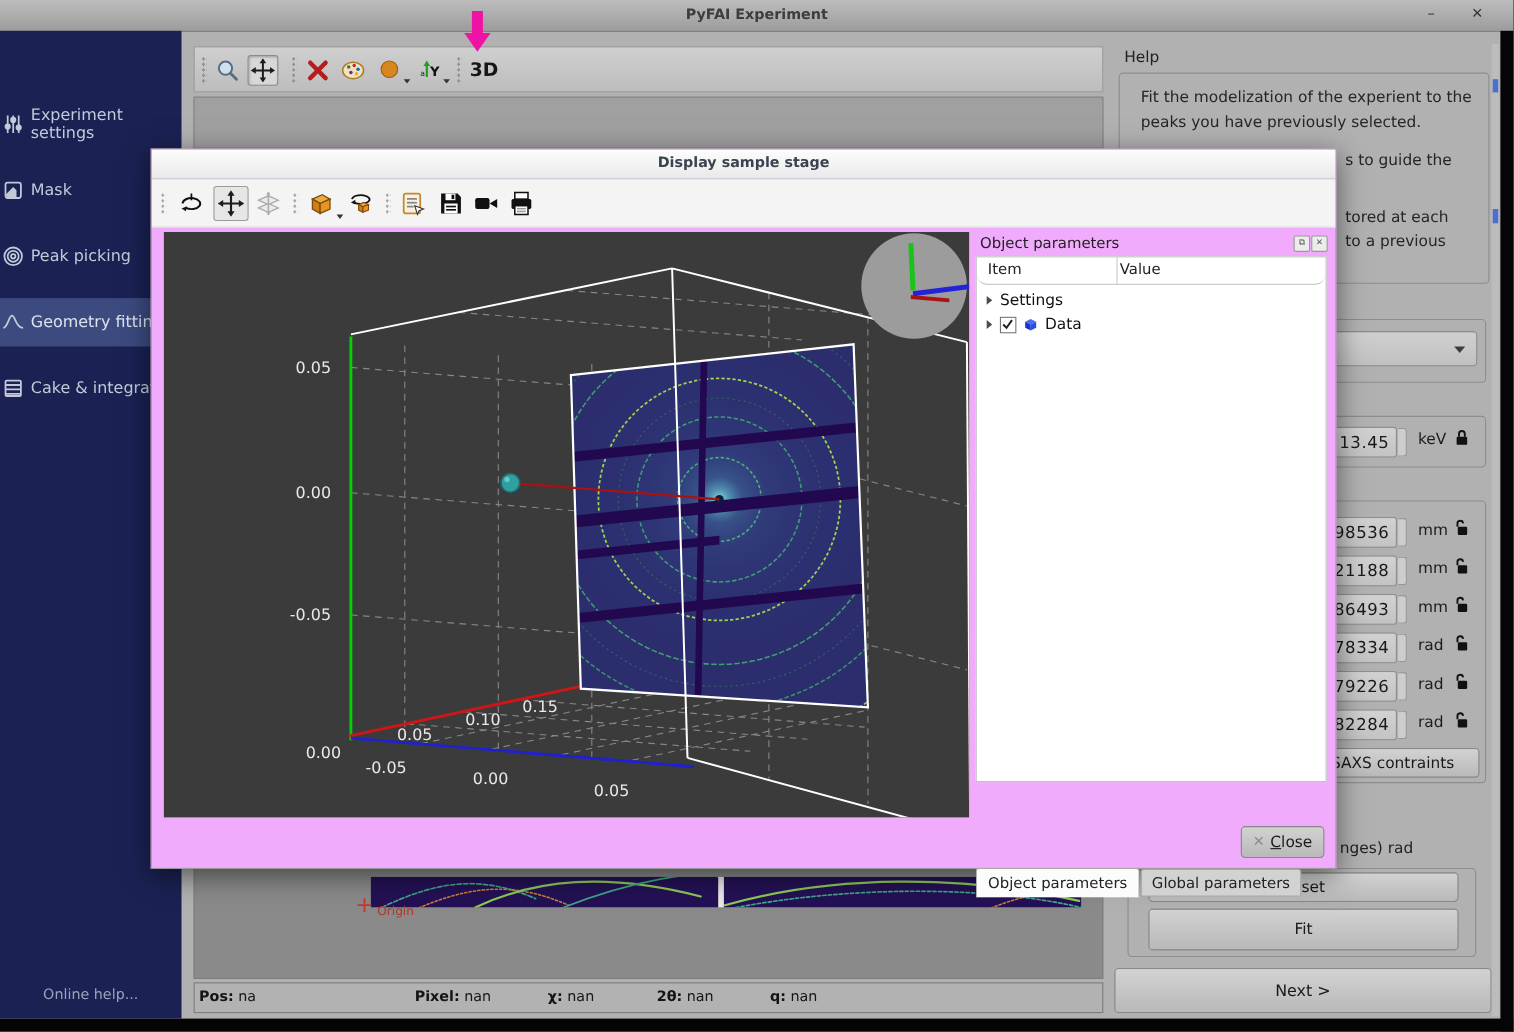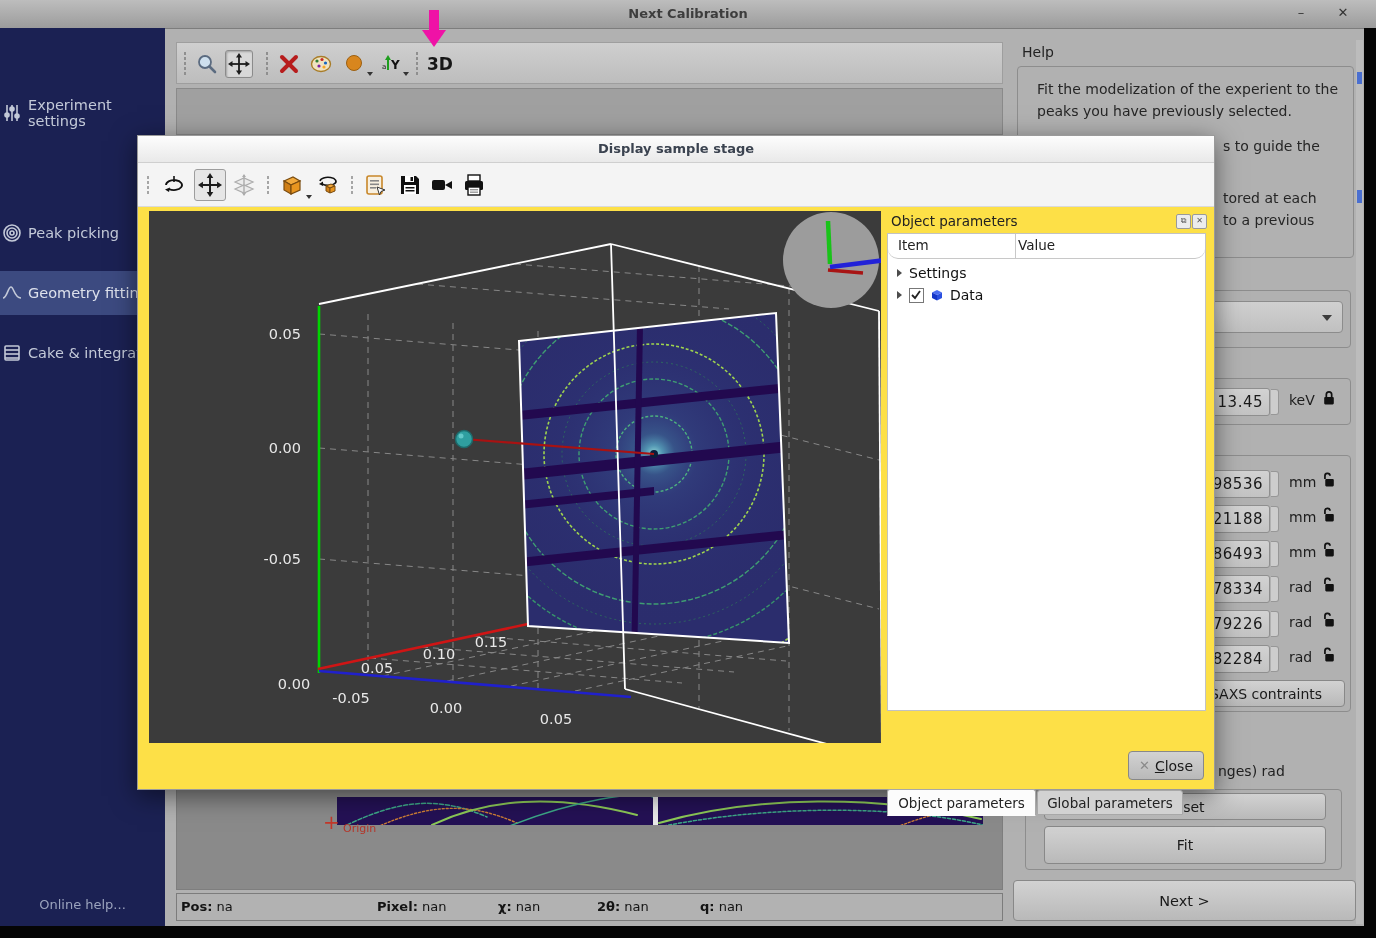--- a/index.html
+++ b/index.html
@@ -73,21 +73,21 @@
     box-sizing:border-box;color:#1a1a1a;font-size:14px;text-align:center;}
   #combo{left:27px;top:10px;width:301px;height:32px;background:linear-gradient(#d0d0d0,#c0c0c0);
     border:1px solid #8c8c8c;border-radius:4px;box-sizing:border-box;}
   #combo .carrow{position:absolute;right:10px;top:13px;width:0;height:0;
     border-left:5px solid transparent;border-right:5px solid transparent;border-top:6px solid #3c3c3c;}
   #ranges-frag{left:205px;top:727px;font-size:14px;color:#222;white-space:nowrap;text-align:center;}
   #rp-scroll{left:343px;top:4px;width:7px;height:884px;background:#bcbcbc;}
   .scrollmark{left:1px;width:5px;background:#4a6fd0;}
 
   
-  #dialog{left:137px;top:135px;width:1078px;height:655px;background:#fde047;
+  #dialog{left:137px;top:135px;width:1078px;height:655px;background:#f0abfc;
     border:1px solid #9a9a9a;box-sizing:border-box;box-shadow:0 6px 24px rgba(0,0,0,.5);z-index:50;}
   #dlg-titlebar{left:0;top:0;width:100%;height:26px;background:linear-gradient(#fdfdfd,#e9e9e9);
     border-bottom:1px solid #cfcfcf;}
   #dlg-titlebar .title{width:100%;text-align:center;line-height:26px;font-size:13px;font-weight:600;color:#3b4350;}
   #dlg-toolbar{left:0;top:27px;width:100%;height:43px;background:#f4f4f4;border-bottom:1px solid #dadada;}
   .dbtn{top:6px;width:32px;height:32px;display:flex;align-items:center;justify-content:center;}
   .dbtn.pressed{background:#e6e6e6;border:1px solid #9d9d9d;border-radius:3px;box-sizing:border-box;}
   .dbtn.disabled{opacity:.45;}
   .dbtn svg{width:24px;height:24px;}
   .dgrip{top:12px;width:5px;height:20px;
@@ -120,38 +120,45 @@
   #annot-arrow{left:420px;top:10px;width:28px;height:38px;z-index:200;}
 
   svg text{font-family:"DejaVu Sans","Liberation Sans",sans-serif;}
 </style>
 </head>
 <body>
 
 <div id="screen">
 
   <div class="abs" id="titlebar">
-    <div class="title">Next Calibration</div>
+    <div class="title">PyFAI Experiment</div>
     <div class="abs winbtn" style="left:1292px">–</div>
     <div class="abs winbtn" style="left:1334px">✕</div>
   </div>
   <div class="abs" id="black-right"></div>
   <div class="abs" id="black-bottom"></div>
 
   <div class="abs" id="sidebar">
     <div class="abs side-item" style="top:63px">
       <span class="sicon"><svg viewBox="0 0 20 20">
             <line x1="5" y1="2" x2="5" y2="18"></line>
             <line x1="10" y1="2" x2="10" y2="18"></line>
             <line x1="15" y1="2" x2="15" y2="18"></line>
             <circle cx="5" cy="12" r="2" fill="#c3c9d8"></circle>
             <circle cx="10" cy="6" r="2" fill="#c3c9d8"></circle>
             <circle cx="15" cy="13" r="2" fill="#c3c9d8"></circle>
           </svg></span>
       <span>Experiment settings</span>
+    </div>
+    <div class="abs side-item" style="top:123px">
+      <span class="sicon"><svg viewBox="0 0 20 20">
+            <rect x="3" y="3" width="14" height="14" rx="2"></rect>
+            <path d="M3,14 L10,7 L13,10 L13,17 L5,17 Z" fill="#c3c9d8" stroke="none"></path>
+          </svg></span>
+      <span>Mask</span>
     </div>
     <div class="abs side-item" style="top:183px">
       <span class="sicon"><svg viewBox="0 0 20 20">
             <circle cx="10" cy="10" r="8"></circle>
             <circle cx="10" cy="10" r="5"></circle>
             <circle cx="10" cy="10" r="2"></circle>
           </svg></span>
       <span>Peak picking</span>
     </div>
     <div class="abs side-item active" style="top:243px">

